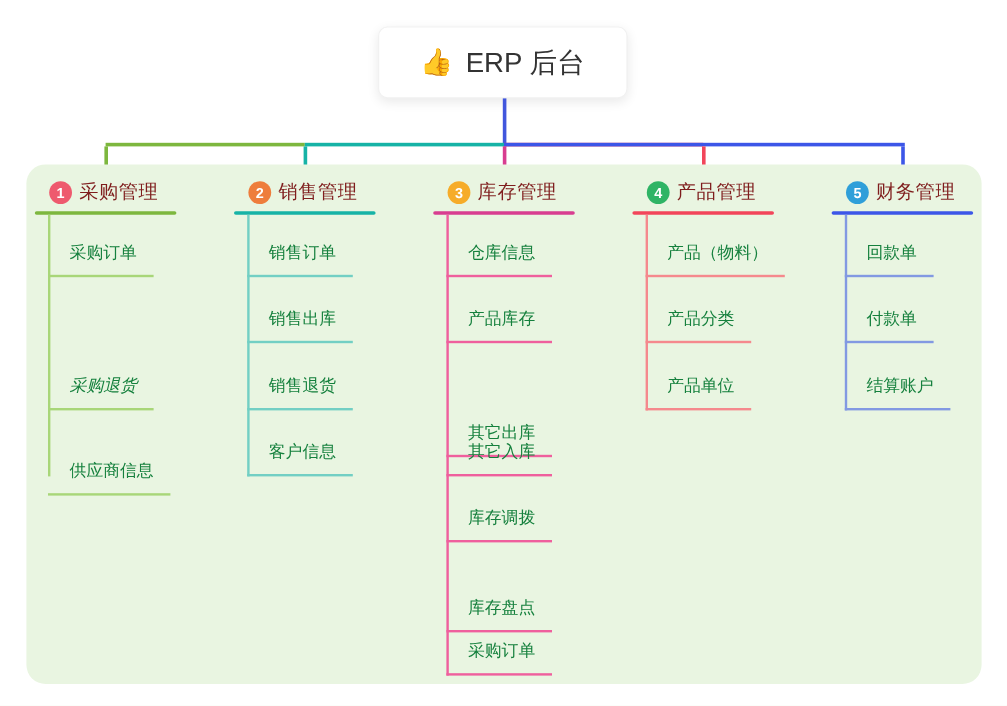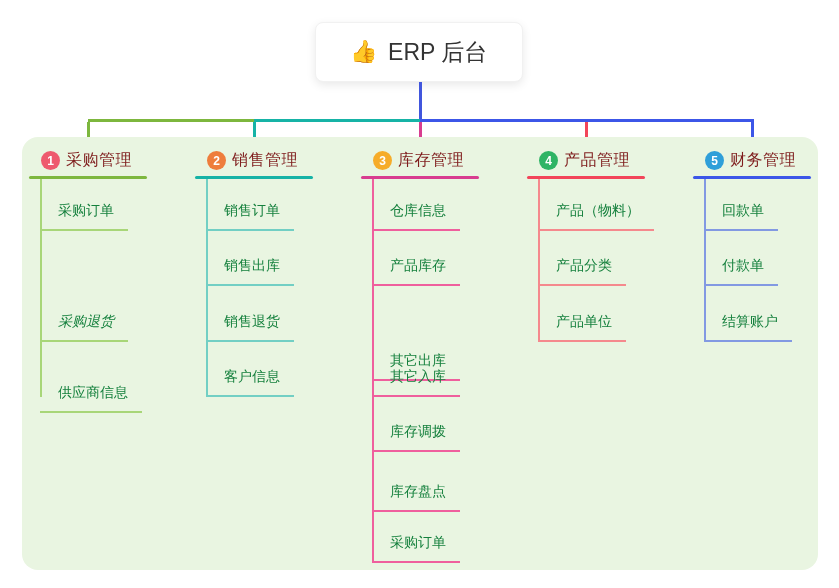--- a/index.html
+++ b/index.html
@@ -104,21 +104,21 @@
       <span class="badge">3</span>
       <span class="blabel">库存管理</span>
     </div>
     <div class="branch-underline"></div>
     <div class="tree-line" style="height: 383.8px;"></div>
   <div class="child" style="top: 62px;">仓库信息</div>
         <div class="child" style="top: 117.3px;">产品库存</div>
         <div class="child" style="top: 170px; margin-top: 42px;">其它出库</div>
         <div class="child" style="top: 227.9px; text-align: right;">其它入库</div>
         <div class="child" style="top: 283.2px;">库存调拨</div>
-        <div class="child" style="top: 343px;">库存盘点</div>
+        <div class="child" style="top: 358px;">库存盘点</div>
         <div class="child" style="top: 393.8px;">采购订单</div>
       </div>
       <div class="branch" style="left: 505px; --main: #f2455a; --light: #f5898d; --badge: #2fb465;">
     <div class="branch-header">
       <span class="badge">4</span>
       <span class="blabel">产品管理</span>
     </div>
     <div class="branch-underline"></div>
     <div class="tree-line" style="height: 162.6px;"></div>
   <div class="child" style="top: 62px;">产品（物料）</div>

